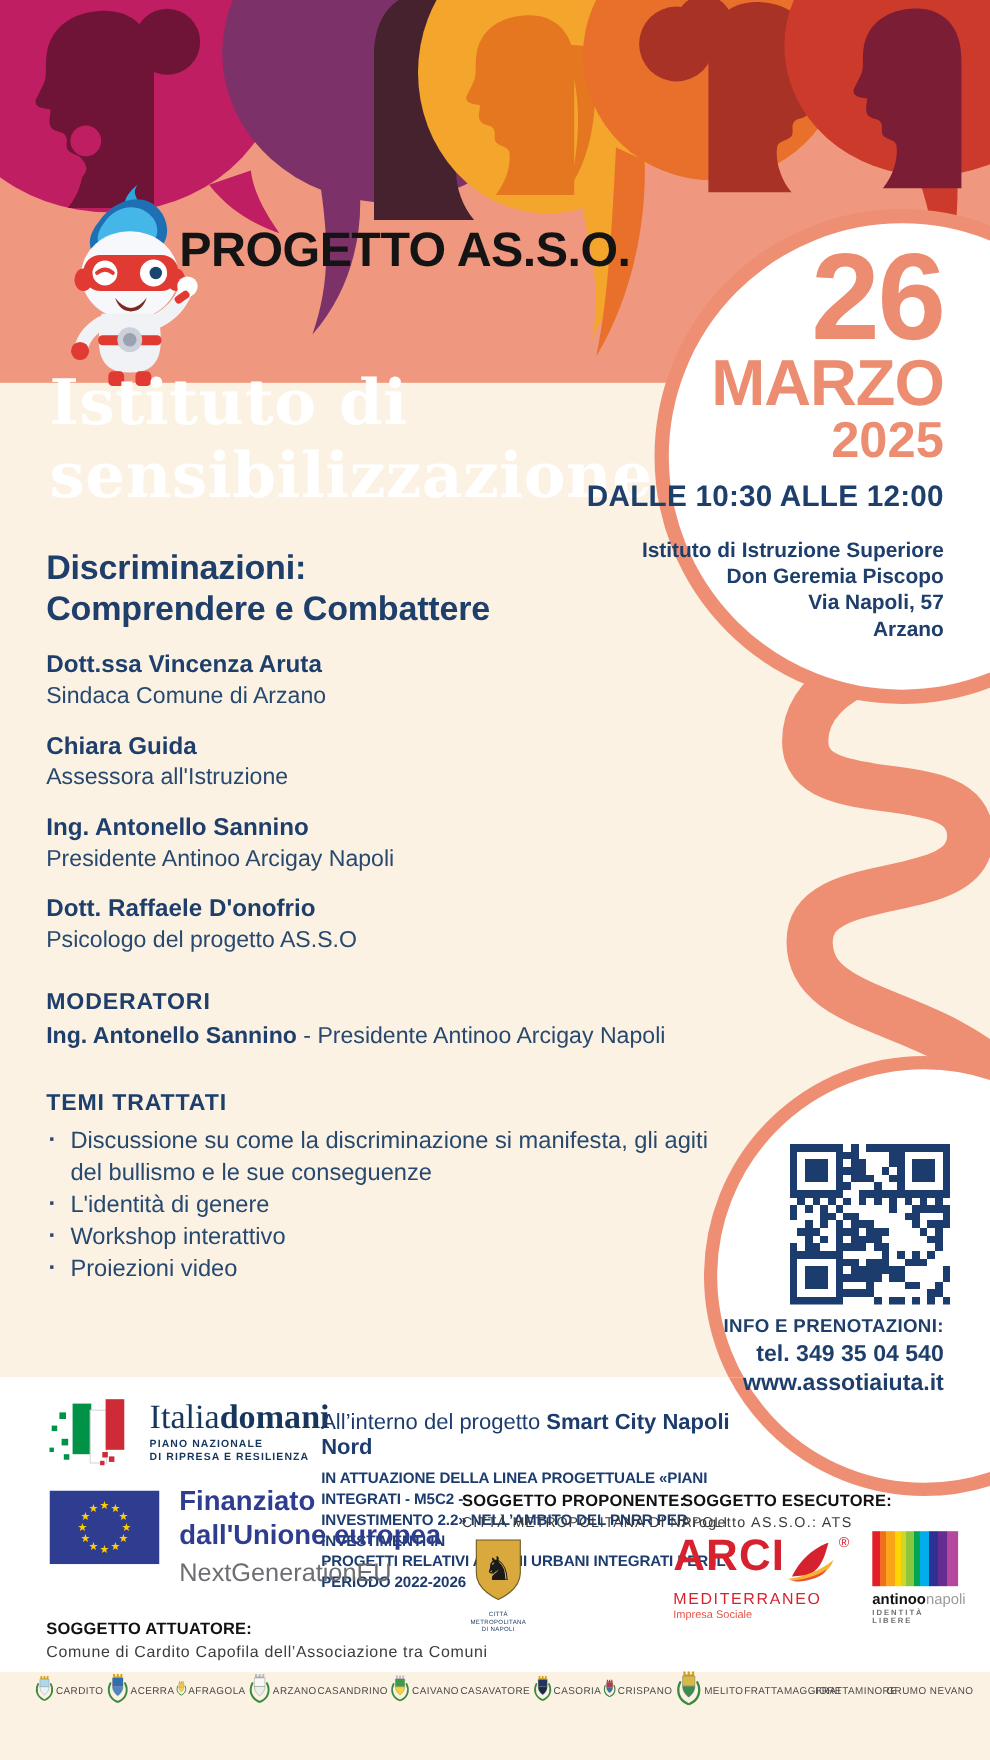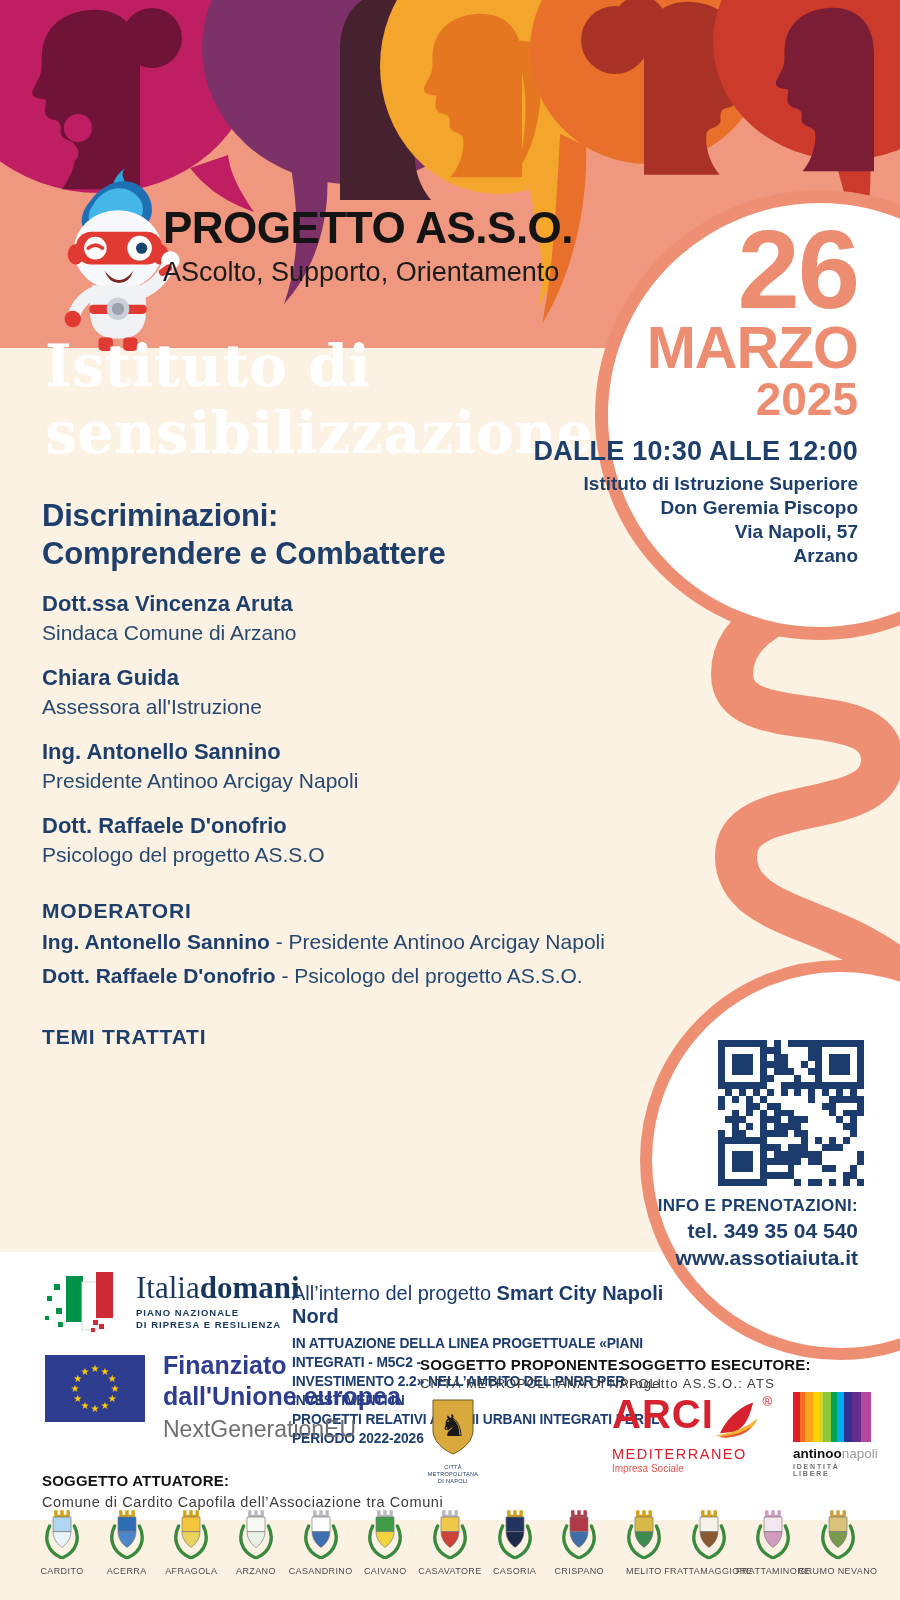--- a/index.html
+++ b/index.html
@@ -26,21 +26,21 @@
   .squiggle{position:absolute;left:690px;top:552px;width:210px;height:470px;z-index:1;}
 
   
   .date-circle{position:absolute;left:595px;top:190px;width:450px;height:450px;border-radius:50%;
     background:#fff;border:13px solid var(--ring);z-index:2;}
   .date-stack{position:absolute;right:42px;top:218px;text-align:right;z-index:3;color:var(--salmon-txt);font-weight:800;}
   .d-day{font-size:112px;line-height:.92;letter-spacing:-2px;}
   .d-month{font-size:59px;line-height:1.0;letter-spacing:-1px;margin-top:-2px;}
   .d-year{font-size:46px;line-height:1.0;margin-top:-2px;}
   .d-time{font-size:27px;font-weight:600;color:var(--navy);margin-top:14px;letter-spacing:.2px;}
-  .d-venue{font-size:19px;font-weight:700;color:var(--navy);line-height:24px;margin-top:5px;}
+  .d-venue{font-size:19px;font-weight:700;color:var(--navy);line-height:24px;margin-top:22px;}
 
   
   .main{position:absolute;left:42px;top:497px;width:645px;z-index:3;color:var(--navy-soft);}
   .main-title{font-size:31px;line-height:38px;font-weight:800;color:var(--navy);letter-spacing:-.2px;}
   .sec-head{font-size:21px;font-weight:700;letter-spacing:.8px;color:var(--navy);margin-top:26px;}
   .person{margin-top:16px;}
   .p-name{font-size:22px;font-weight:700;color:var(--navy);line-height:30px;}
   .p-role{font-size:21px;font-weight:400;color:var(--navy-soft);line-height:28px;}
   .mod-line{font-size:21px;line-height:30px;color:var(--navy-soft);margin-top:4px;}
   .mod-line .p-name{font-size:21px;}
@@ -91,21 +91,21 @@
   .rainbow{width:78px;height:50px;background:linear-gradient(90deg,
     #e21e26 0 9%,#f36d21 9% 16%,#f9a51a 16% 26%,#ffd400 26% 33%,#cfd62b 33% 39%,
     #8cc63f 39% 49%,#00a651 49% 56%,#00aeef 56% 66%,#2e3192 66% 76%,#662d91 76% 87%,#b5489c 87% 100%);}
   .antinoo-name{font-size:13.5px;margin-top:4px;}
   .antinoo-name b{font-weight:800;color:#111;}
   .antinoo-name span{color:#9b9b9b;}
   .antinoo-tag{font-size:7px;letter-spacing:1.8px;color:#6f6f6f;margin-top:2px;font-weight:600;}
   .attu{position:absolute;left:42px;top:220px;}
   .attu-val{font-size:14.5px;font-weight:500;color:#3c3c3c;letter-spacing:.6px;margin-top:5px;}
   .crests{position:absolute;left:30px;right:30px;top:256px;display:flex;justify-content:space-between;}
-  .crest-item{display:flex;flex-direction:column;align-items:center;width:64px;}
+  .crest-item{display:flex;flex-direction:row;align-items:center;width:64px;}
   .crest-item svg{width:46px;height:54px;}
   .crest-label{font-size:9px;color:#4a4a4a;letter-spacing:.4px;margin-top:4px;font-weight:500;white-space:nowrap;}
 </style>
 </head>
 <body>
 
 <div class="poster">
 
   <div class="top-band">
 
@@ -176,21 +176,20 @@
       <circle cx="136" cy="90" r="9" fill="#fff"></circle>
       <rect x="124" y="96" width="14" height="7" rx="3" fill="#E03A33" transform="rotate(-35 131 99)"></rect>
       <path d="M60,122 C50,128 44,136 42,144" stroke="#F1F2F6" stroke-width="12" fill="none" stroke-linecap="round"></path>
       <circle cx="41" cy="147" r="8" fill="#E03A33"></circle>
       <rect x="66" y="165" width="14" height="13" rx="4" fill="#E03A33"></rect>
       <rect x="90" y="165" width="14" height="13" rx="4" fill="#E03A33"></rect>
     </svg>
 
     <div class="brand">
       <div class="brand-title">PROGETTO AS.S.O.</div>
-      <div class="brand-sub">AScolto, Supporto, Orientamento</div>
     </div>
 
     <div class="title-banner">
       <div>Istituto di</div>
       <div>sensibilizzazione</div>
     </div>
   </div>
 
   <svg class="squiggle" viewBox="0 0 210 470" aria-hidden="true">
     <path d="M225,30 C130,38 42,62 42,122 C42,188 192,142 192,208 C192,272 46,238 46,304 C46,370 152,362 220,428" fill="none" stroke="#EE8F73" stroke-width="42" stroke-linecap="round"></path>
@@ -238,25 +237,35 @@
           <div class="p-role">Psicologo del progetto AS.S.O</div>
         </div>
 
     </div>
 
     <div class="sec-head" style="margin-top:30px;">MODERATORI</div>
     <div>
 
         <div class="mod-line"><span class="p-name">Ing. Antonello Sannino</span><span>  - Presidente Antinoo Arcigay Napoli</span></div>
 
-        <div class="mod-line"><span class="p-name">Dott. Raffaele D'onofrio</span><span> - Psicologo del progetto AS.S.O.</span></div>
 
     </div>
 
     <div class="sec-head" style="margin-top:34px;">TEMI TRATTATI</div>
+    <ul class="topics">
+
+        <li>Discussione su come la discriminazione si manifesta, gli agiti del bullismo e le sue conseguenze</li>
+
+        <li>L'identità di genere</li>
+
+        <li>Workshop interattivo</li>
+
+        <li>Proiezioni video</li>
+
+    </ul>
   </div>
 
   <div class="qr-circle"></div>
   <div class="qr-box">
     <svg id="qr-svg" viewBox="0 0 21 21" aria-hidden="true">
         <g fill="#1D3C6E">
           <rect x="0" y="0" width="1" height="1"></rect>
           <rect x="1" y="0" width="1" height="1"></rect>
           <rect x="2" y="0" width="1" height="1"></rect>
           <rect x="3" y="0" width="1" height="1"></rect>

